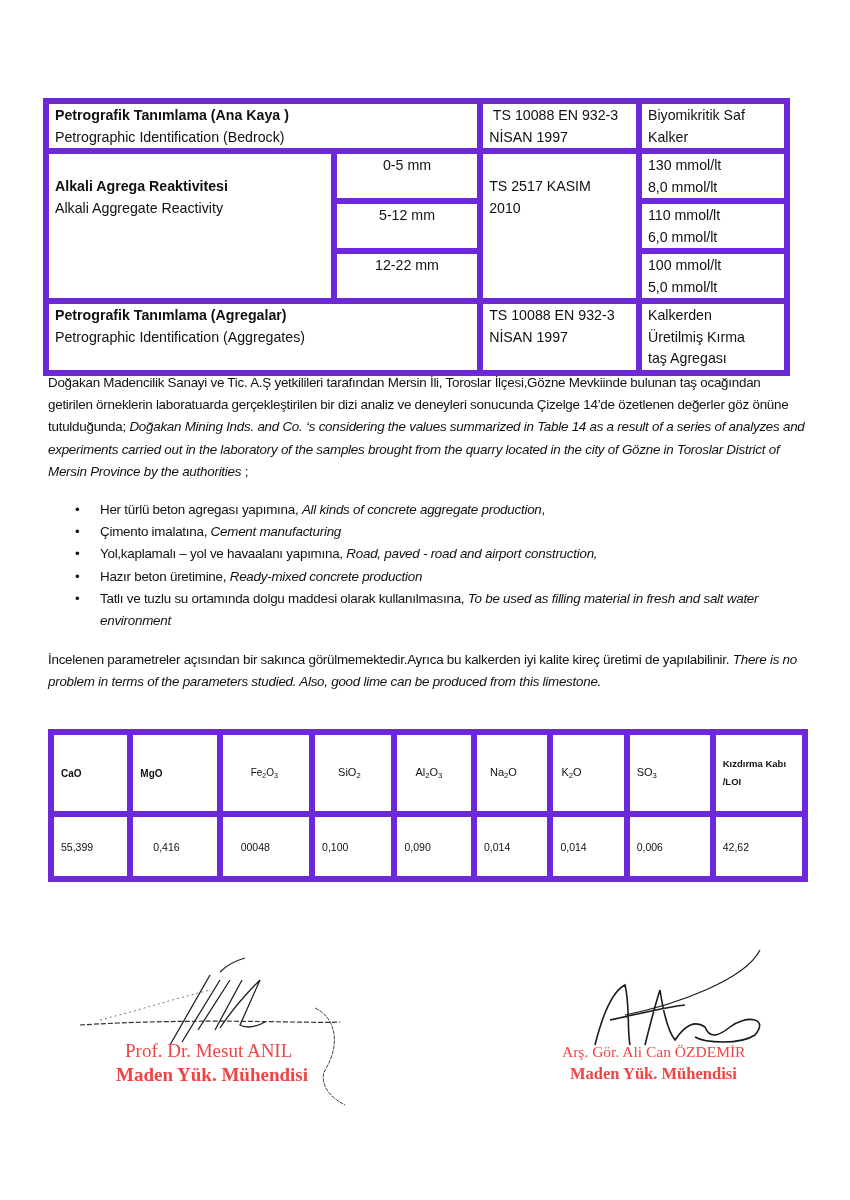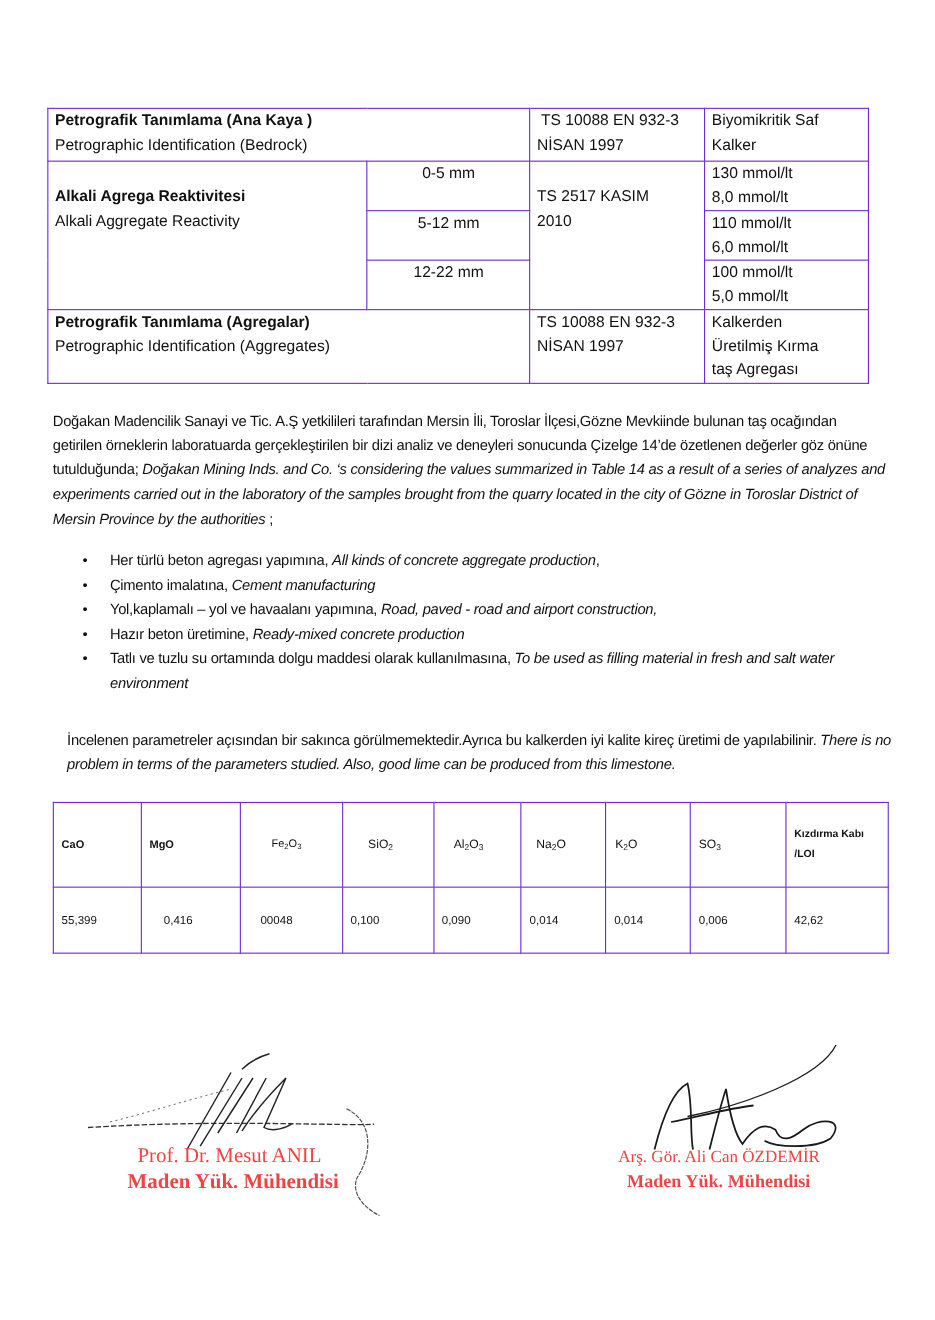--- a/index.html
+++ b/index.html
@@ -3,21 +3,21 @@
 <meta charset="utf-8">
 <style>
   html, body { margin: 0; padding: 0; background: #ffffff; }
   body {
     width: 850px; height: 1200px; position: relative; overflow: hidden;
     font-family: "Liberation Sans", "DejaVu Sans", sans-serif;
     color: #111;
   }
   .abs { position: absolute; }
   table { border-collapse: collapse; }
-  td { border: 1px solid #6d28d9; vertical-align: top; padding: 0 5px; }
+  td { border: 6px solid #6d28d9; vertical-align: top; padding: 0 5px; }
 
   
   #t1 { left: 43px; top: 98px; width: 747px; font-size: 14.2px; line-height: 21.5px; }
   #t1 td { padding: 1px 6px 0 6px; }
   .b { font-weight: bold; }
   .center { text-align: center; }
 
   
   .para { left: 48px; width: 760px; font-size: 13.4px; line-height: 22.2px; letter-spacing: -0.25px; }
   .para i { font-style: italic; }
@@ -112,21 +112,21 @@
 <p class="abs para" style="top:372px; margin:0"><span>Doğakan Madencilik Sanayi ve Tic. A.Ş yetkilileri tarafından Mersin İli, Toroslar İlçesi,Gözne Mevkiinde bulunan taş ocağından getirilen örneklerin laboratuarda gerçekleştirilen bir dizi analiz ve deneyleri  sonucunda Çizelge 14’de özetlenen değerler göz önüne tutulduğunda; </span><i>Doğakan Mining Inds. and Co. ‘s considering the values summarized in Table 14 as a result of a series of analyzes and experiments carried out in the laboratory of the samples brought from the quarry located in the city of Gözne in Toroslar District of Mersin Province by the authorities</i><span> ;</span></p>
 
 <ul class="abs para bul" style="top:499px; left:48px; width:752px">
   <li><span class="dot">•</span><span>Her türlü beton agregası yapımına, </span><i>All kinds of concrete aggregate production</i><span>,</span></li>
   <li><span class="dot">•</span><span>Çimento imalatına, </span><i>Cement manufacturing</i></li>
   <li><span class="dot">•</span><span>Yol,kaplamalı – yol ve havaalanı yapımına, </span><i>Road, paved - road and airport construction,</i></li>
   <li><span class="dot">•</span><span>Hazır beton üretimine, </span><i>Ready-mixed concrete production</i></li>
   <li><span class="dot">•</span><span>Tatlı ve tuzlu su ortamında dolgu maddesi olarak kullanılmasına, </span><i>To be used as filling material in fresh and salt water environment</i></li>
 </ul>
 
-<p class="abs para" style="top:649px; margin:13px"><span>İncelenen parametreler açısından bir sakınca görülmemektedir.Ayrıca bu kalkerden iyi kalite kireç üretimi de yapılabilinir. </span><i>There is no problem in terms of the parameters studied. Also, good lime can be produced from this limestone.</i></p>
+<p class="abs para" style="top:649px; margin:0"><span>İncelenen parametreler açısından bir sakınca görülmemektedir.Ayrıca bu kalkerden iyi kalite kireç üretimi de yapılabilinir. </span><i>There is no problem in terms of the parameters studied. Also, good lime can be produced from this limestone.</i></p>
 
 <table id="t2" class="abs">
   <colgroup>
     <col style="width:80px">
       <col style="width:90px">
       <col style="width:93px">
       <col style="width:83px">
       <col style="width:80px">
       <col style="width:77px">
       <col style="width:77px">

